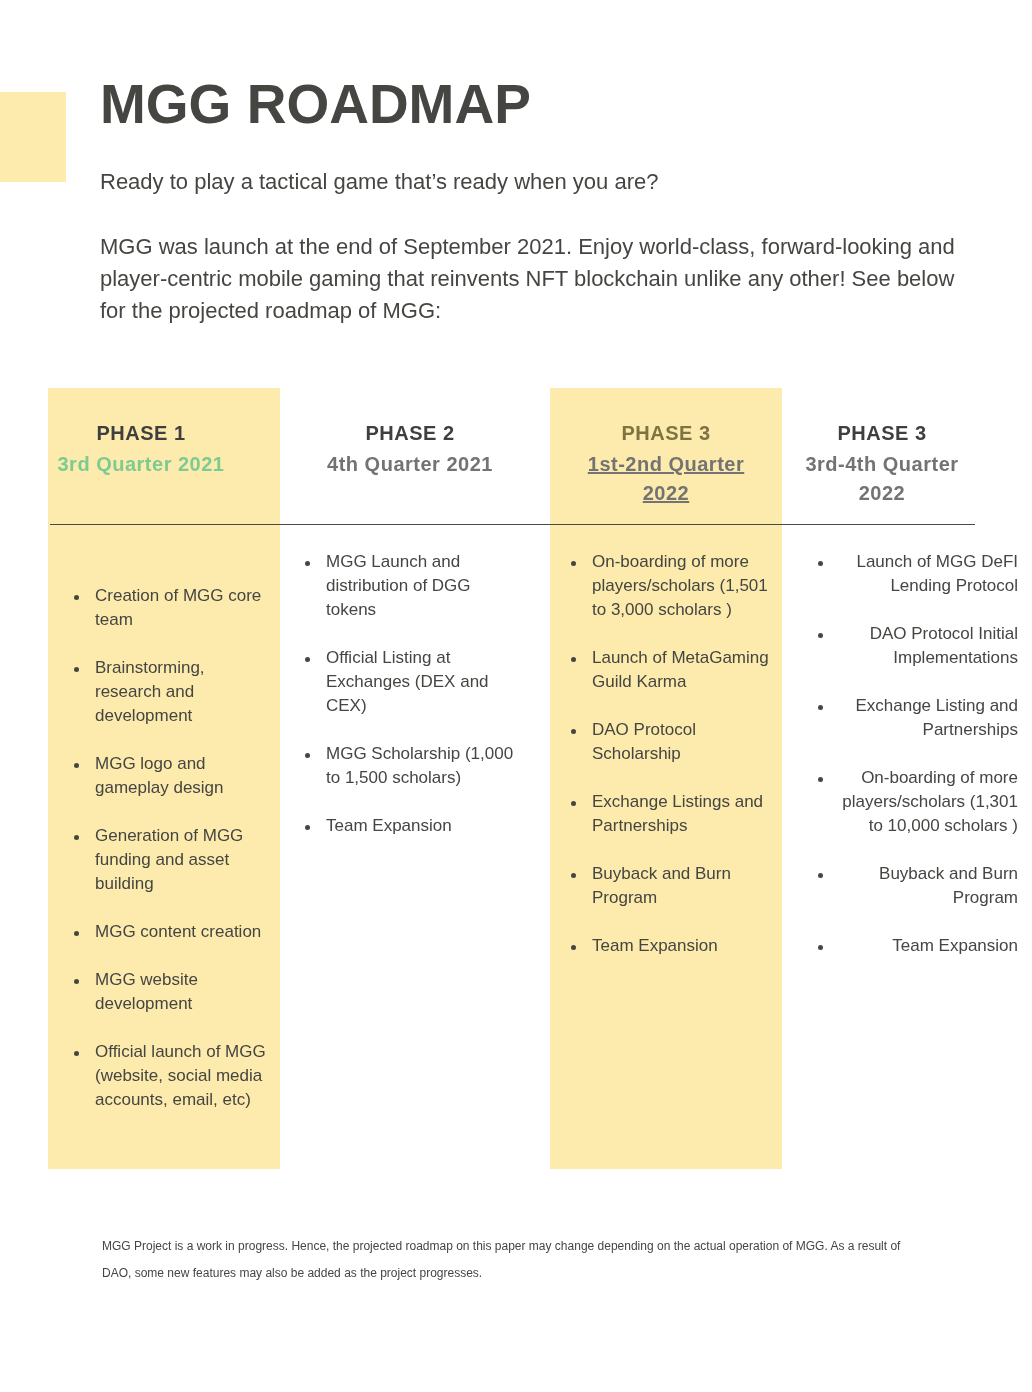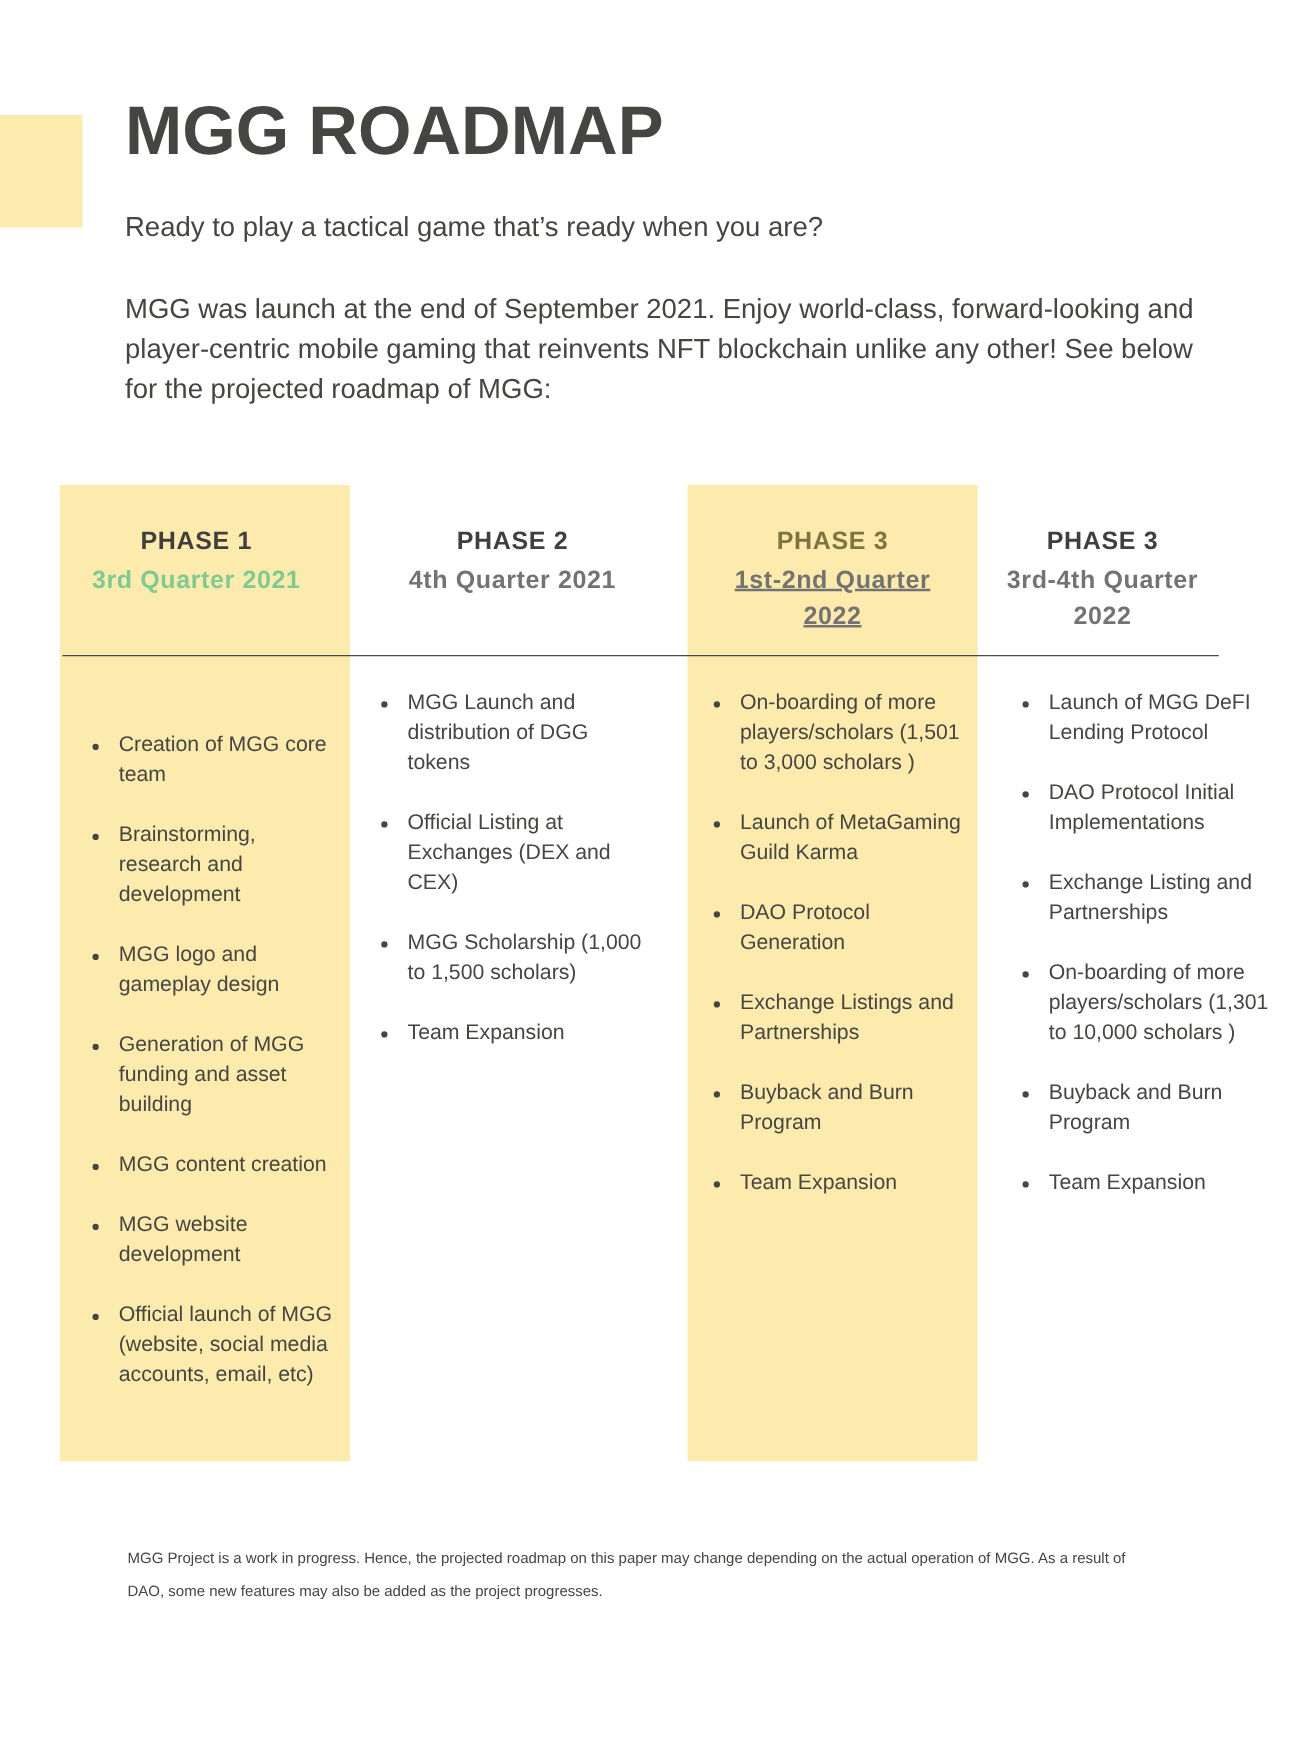--- a/index.html
+++ b/index.html
@@ -16,36 +16,36 @@
     }
     .subtitle { position: absolute; left: 100px; top: 168px; margin: 0; font-size: 22px; line-height: 28px; color: #454542; }
     .intro { position: absolute; left: 100px; top: 231px; width: 880px; margin: 0; font-size: 22px; line-height: 32px; color: #454542; }
     .col-bg { position: absolute; top: 388px; height: 781px; background: #fcebad; }
     .col-bg.c1 { left: 48px; width: 232px; }
     .col-bg.c3 { left: 550px; width: 232px; }
     .divider { position: absolute; left: 50px; top: 524px; width: 925px; height: 1px; background: #4a4a4a; }
     .phase-head { position: absolute; top: 420px; text-align: center; }
     .phase-head .label { font-size: 20px; font-weight: bold; line-height: 26px; color: #3f3f3f; letter-spacing: 0.5px; }
     .phase-head .quarter { font-size: 20px; font-weight: bold; line-height: 29px; letter-spacing: 0.5px; margin-top: 4px; }
-    .ph1 { left: 48px; width: 218px; }
+    .ph1 { left: 32px; width: 218px; }
     .ph2 { left: 300px; width: 220px; }
     .ph3 { left: 550px; width: 232px; }
     .ph4 { left: 782px; width: 200px; }
     .ph3 .label { color: #7d7442; }
     .q-green { color: #7ecb92; }
     .q-teal { color: #737373; }
     .items { position: absolute; top: 550px; margin: 0; padding: 0; list-style: none; }
     .items li { position: relative; font-size: 17px; line-height: 24px; color: #454542; margin-bottom: 24px; padding-left: 21px; }
     .items li::before {
       content: ""; position: absolute; left: 0; top: 11px; width: 5px; height: 5px; border-radius: 50%; background: #454542;
     }
     .items.i1 { left: 74px; width: 196px; margin-top: 34px; }
     .items.i2 { left: 305px; width: 210px; }
     .items.i3 { left: 571px; width: 200px; }
-    .items.i4 { left: 818px; width: 200px; }
+    .items.i4 { left: 818px; width: 200px; text-align: right; }
     .footer { position: absolute; left: 102px; top: 1233px; width: 820px; margin: 0; font-size: 12px; line-height: 27px; color: #454542; }
   </style>
 </head>
 <body>
 
 <div class="accent-block"></div>
 <h1 class="title">MGG ROADMAP</h1>
 <p class="subtitle">Ready to play a tactical game that’s ready when you are?</p>
 <p class="intro">MGG was launch at the end of September 2021. Enjoy world-class, forward-looking and player-centric mobile gaming that reinvents NFT blockchain unlike any other! See below for the projected roadmap of MGG:</p>
 
@@ -84,21 +84,21 @@
 <ul class="items i2">
   <li>MGG Launch and distribution of DGG tokens</li>
   <li>Official Listing at Exchanges (DEX and CEX)</li>
   <li>MGG Scholarship (1,000 to 1,500 scholars)</li>
   <li>Team Expansion</li>
 </ul>
 
 <ul class="items i3">
   <li>On-boarding of more players/scholars (1,501 to 3,000 scholars )</li>
   <li>Launch of MetaGaming Guild Karma</li>
-  <li>DAO Protocol Generation</li>
+  <li>DAO Protocol Scholarship</li>
   <li>Exchange Listings and Partnerships</li>
   <li>Buyback and Burn Program</li>
   <li>Team Expansion</li>
 </ul>
 
 <ul class="items i4">
   <li>Launch of MGG DeFI Lending Protocol</li>
   <li>DAO Protocol Initial Implementations</li>
   <li>Exchange Listing and Partnerships</li>
   <li>On-boarding of more players/scholars (1,301 to 10,000 scholars )</li>

